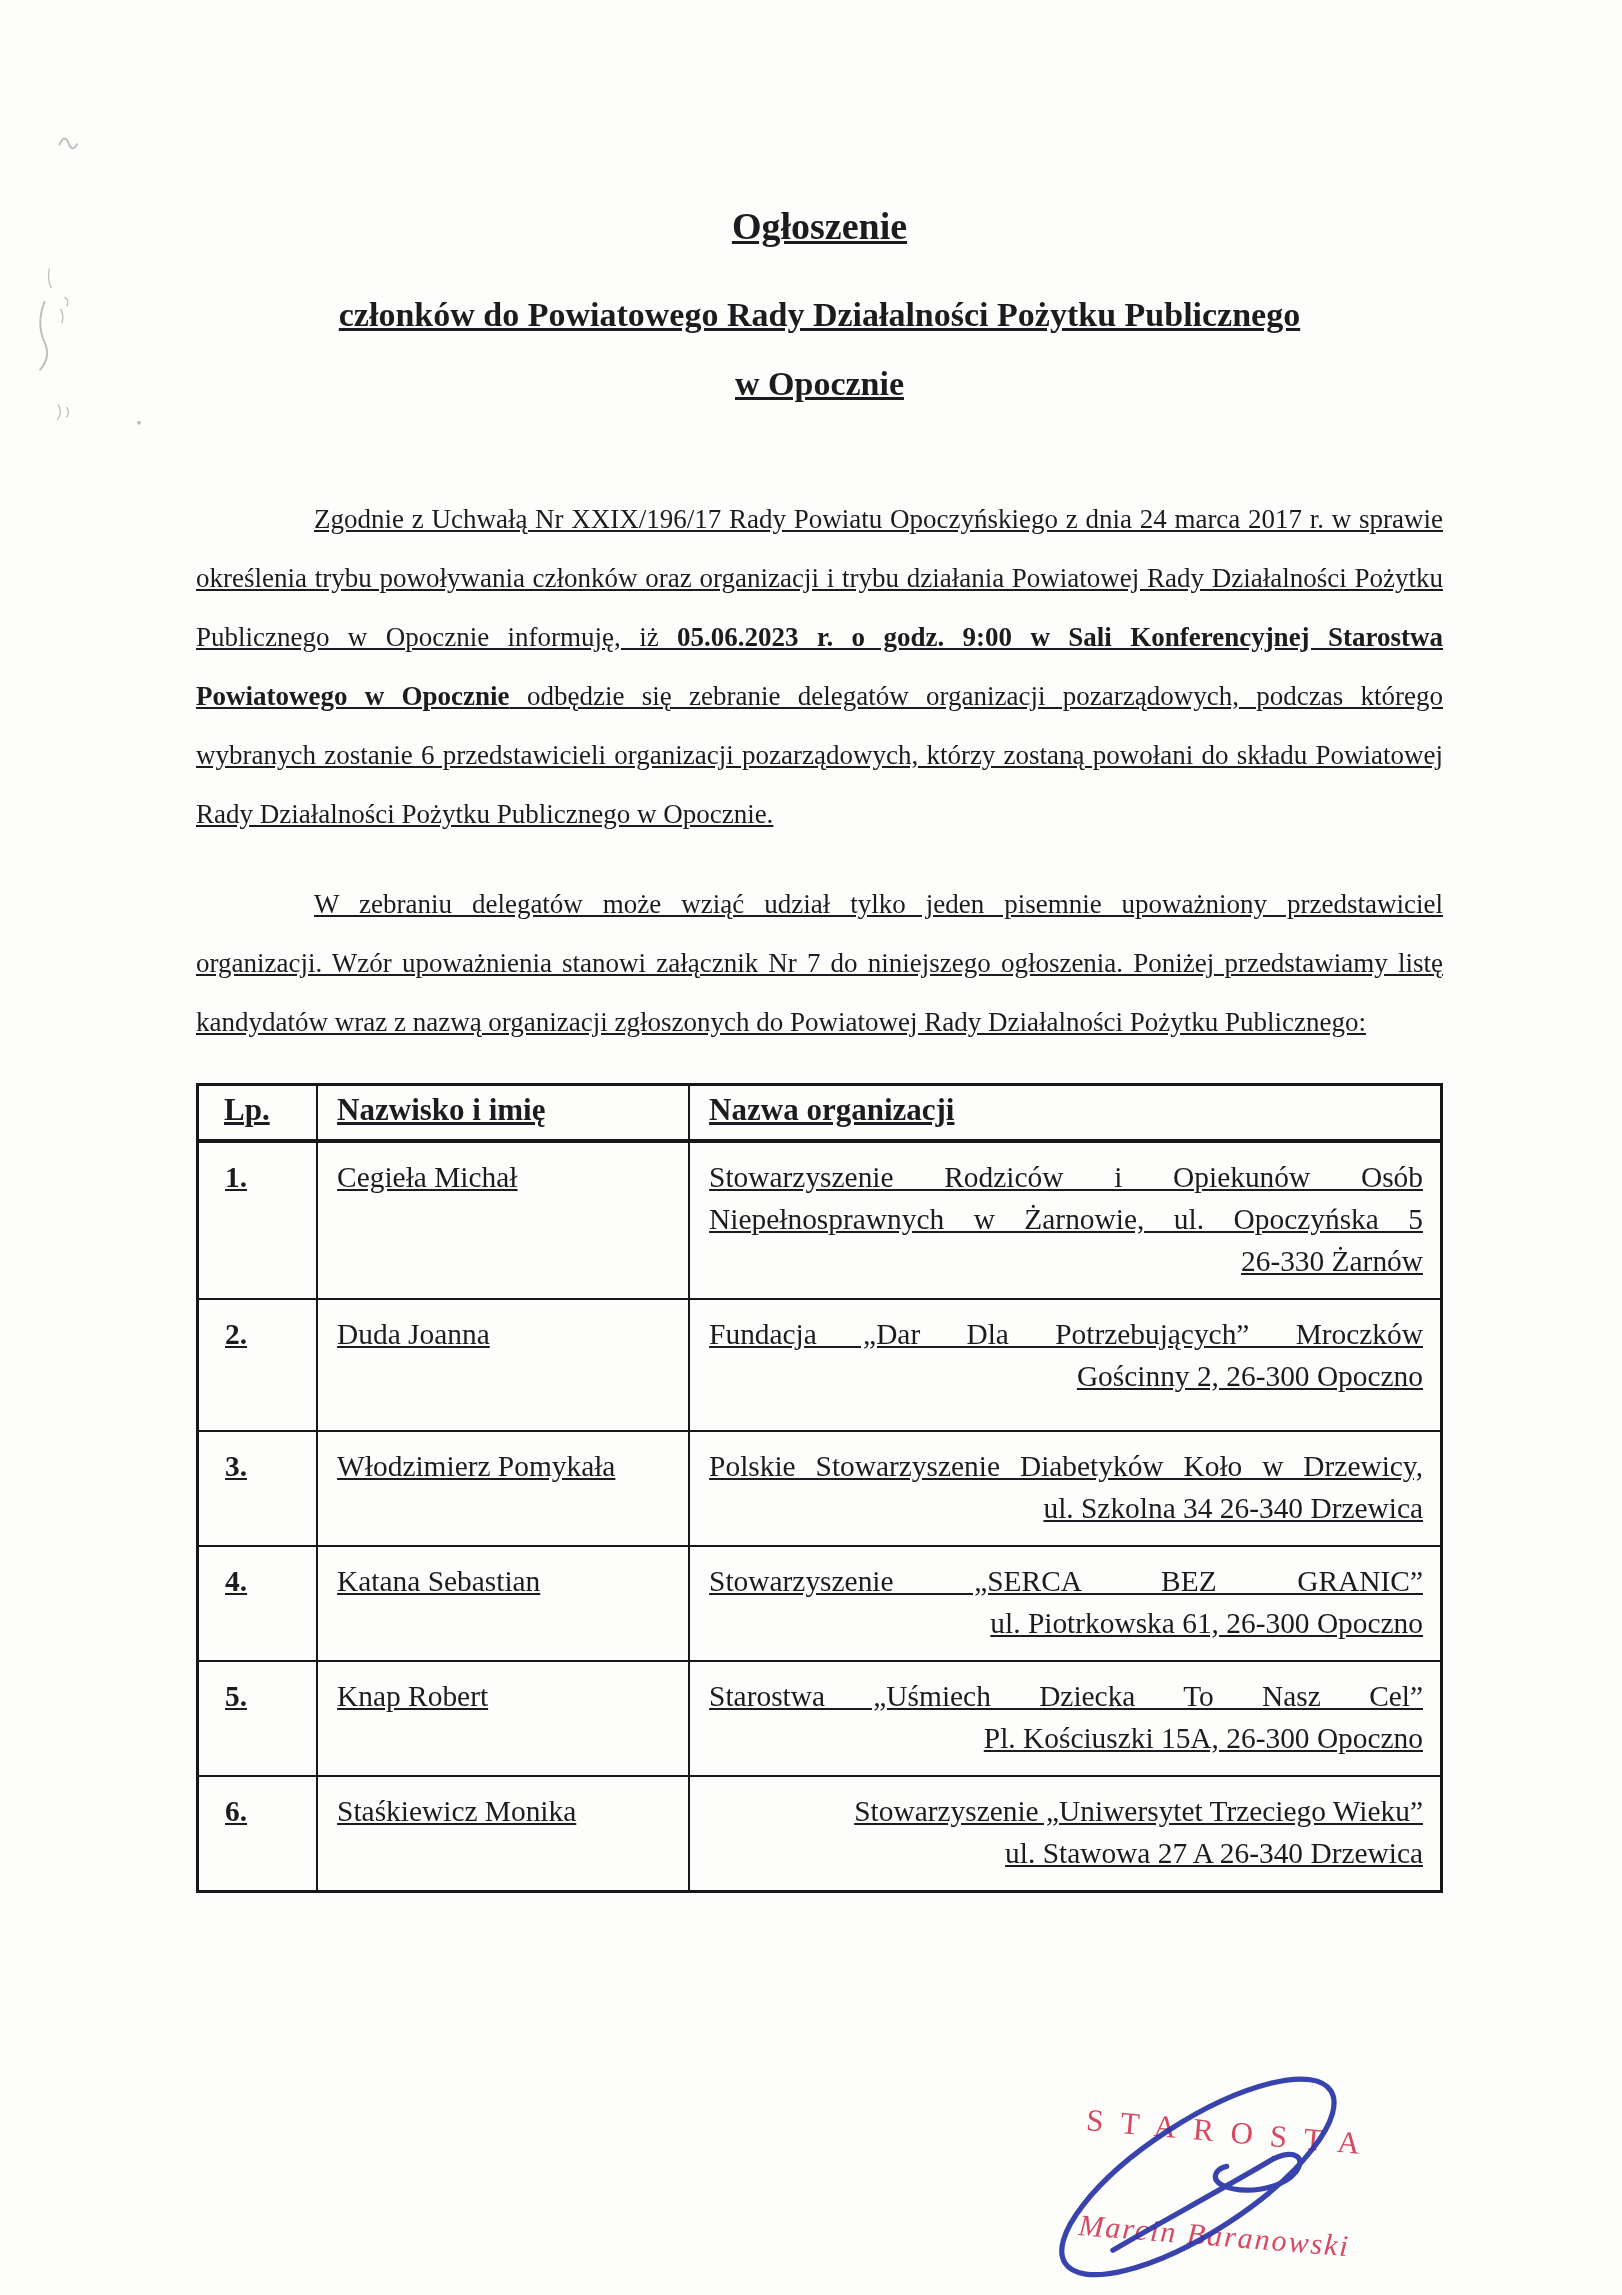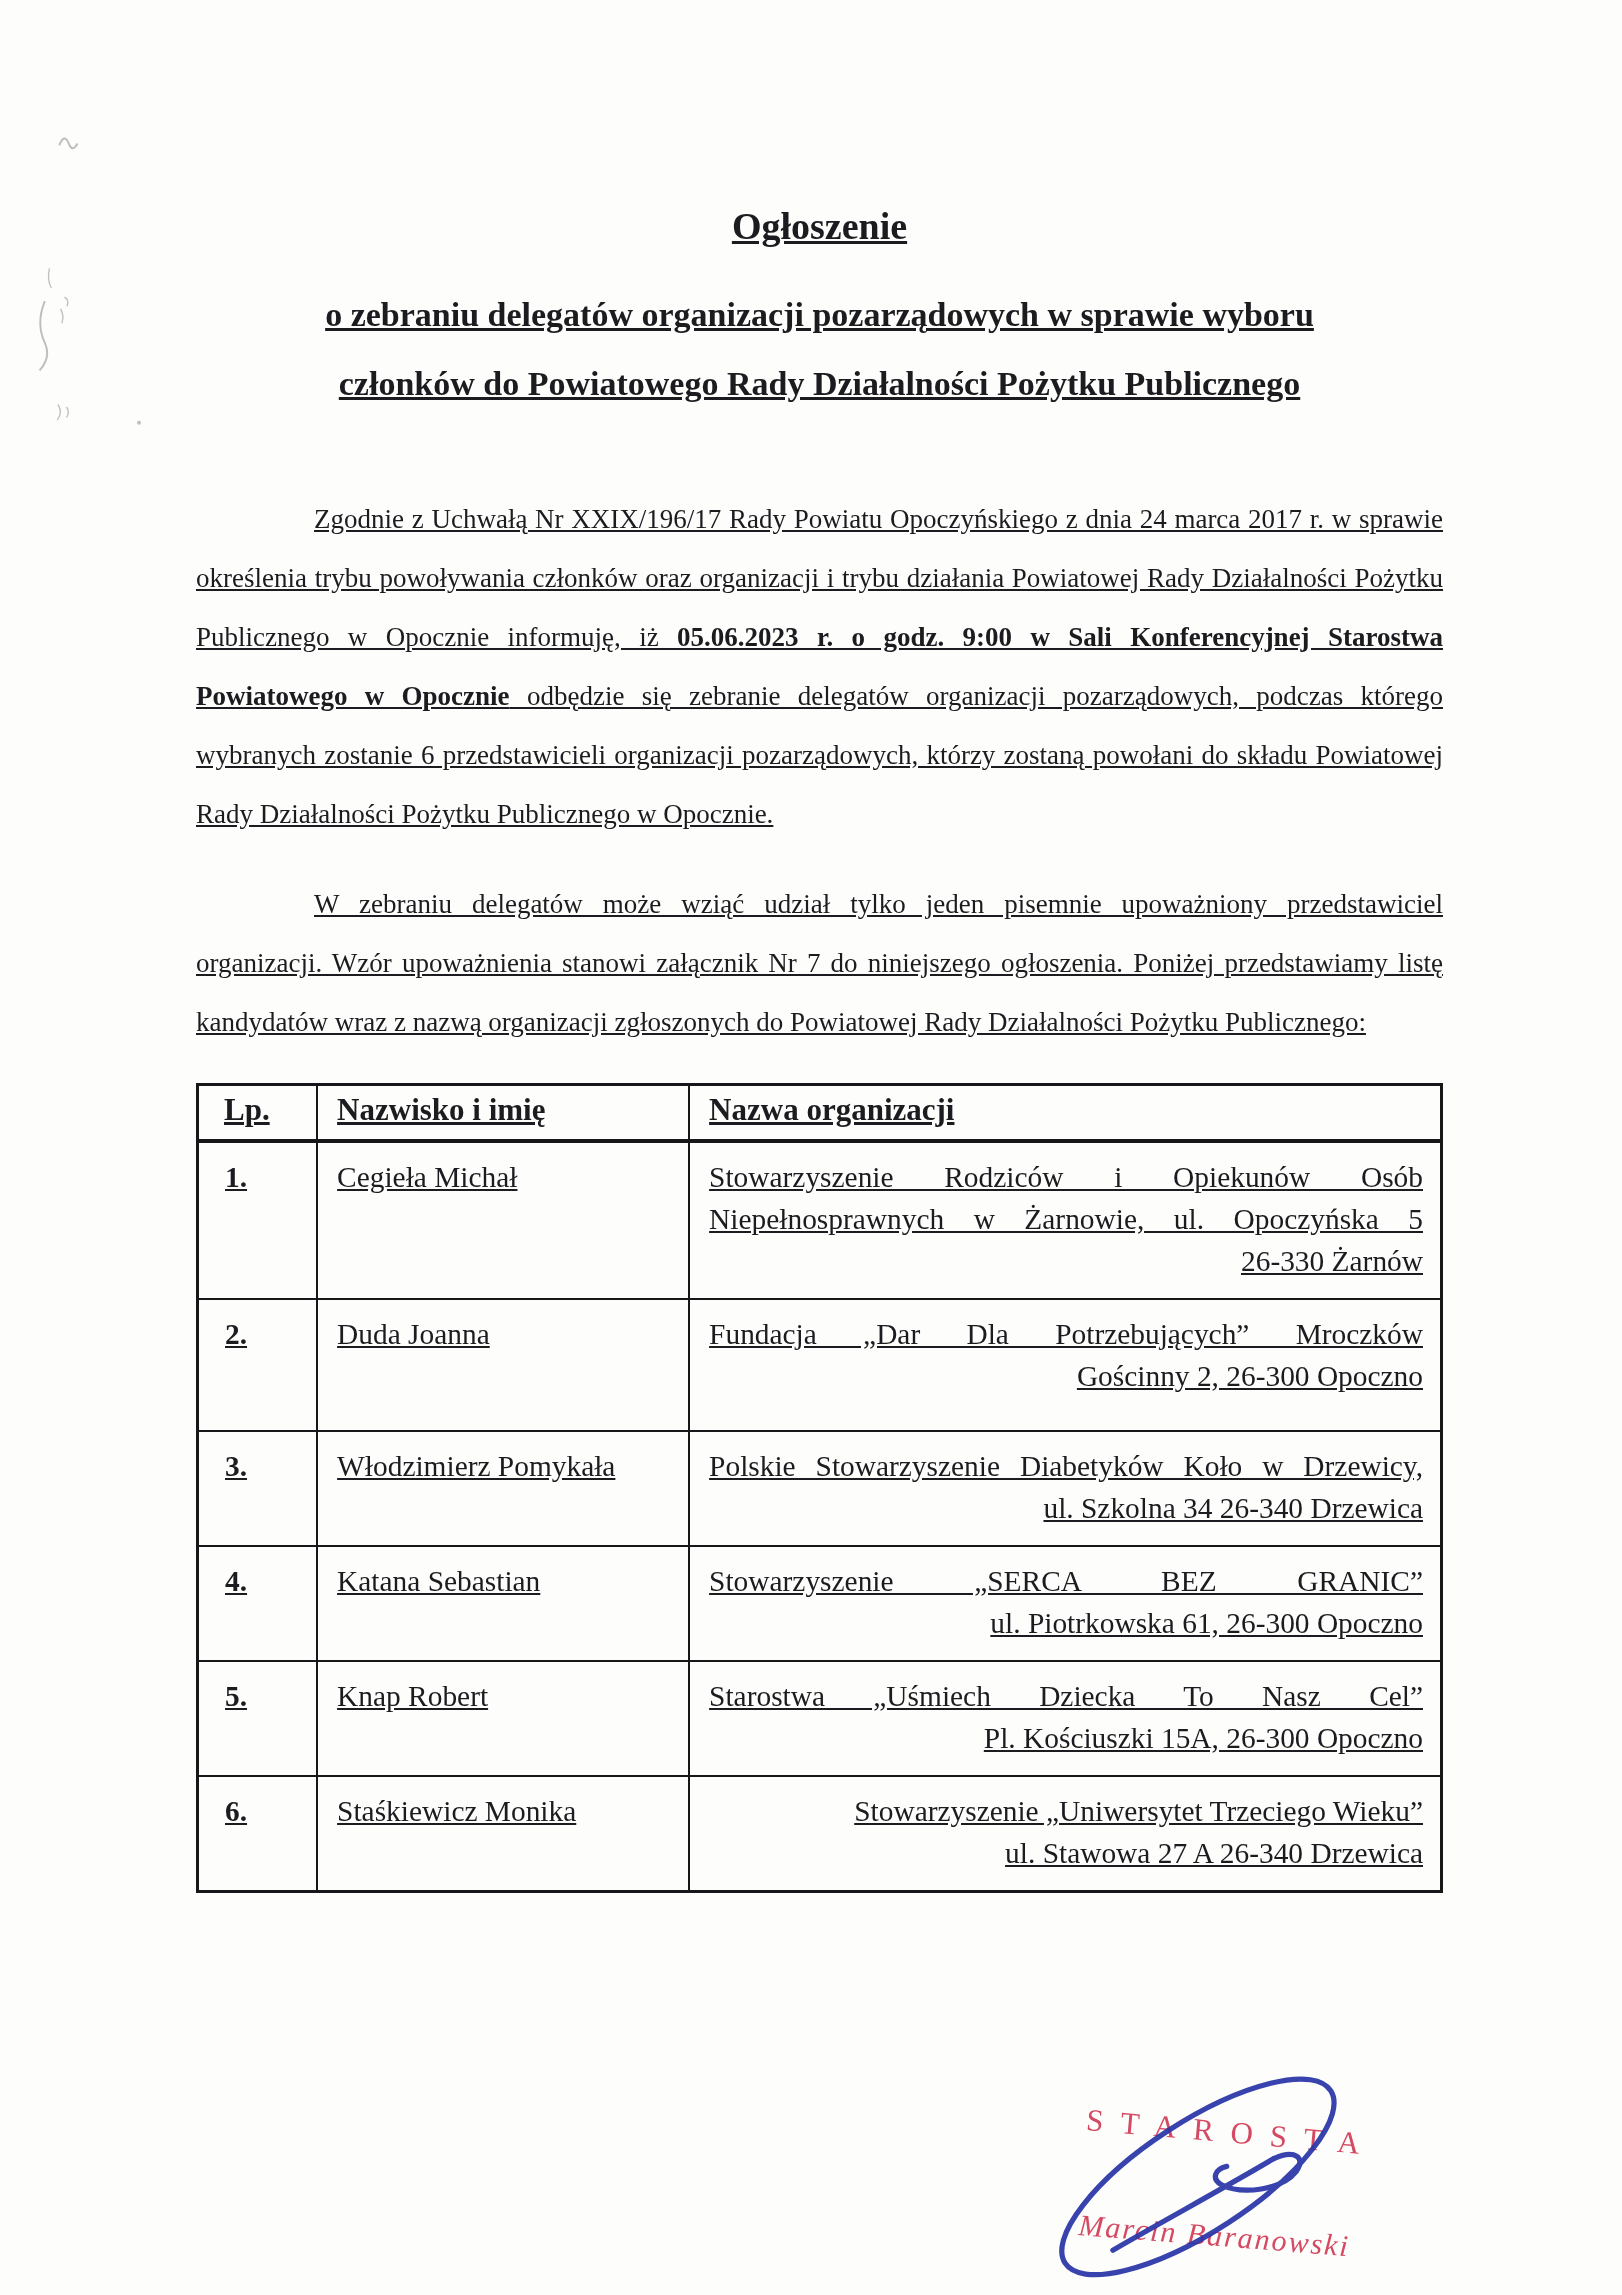--- a/index.html
+++ b/index.html
@@ -86,22 +86,22 @@
     <path d="M 38 280 q -14 34 0 64 q 10 22 -8 42"></path>
     <path d="M 62 292 q 6 10 2 22 m 4 -40 q 8 4 4 14" stroke-width="2"></path>
     <path d="M 58 438 q 8 12 -1 24 m 14 -20 q 6 8 0 16" stroke-width="2"></path>
     <circle cx="182" cy="466" r="3" fill="#a9a9ab" stroke="none"></circle>
   </svg>
 
   <div class="content">
     <h1 class="doc-title">Ogłoszenie</h1>
 
     <div class="doc-subtitle" id="subtitle">
-        <div>o zebraniu delegatów organizacji pozarządowych w sprawie wyboru</div>
         <div>członków do Powiatowego Rady Działalności Pożytku Publicznego</div>
+        <div>w Opocznie</div>
       </div>
 
     <div id="paragraphs">
         <p class="body-par"><span>Zgodnie z Uchwałą Nr XXIX/196/17 Rady Powiatu Opoczyńskiego z dnia 24 marca 2017 r. w sprawie określenia trybu powoływania członków oraz organizacji i trybu działania Powiatowej Rady Działalności Pożytku Publicznego w Opocznie informuję, iż </span><span class="b">05.06.2023 r. o godz. 9:00 w Sali Konferencyjnej Starostwa Powiatowego w Opocznie</span><span> odbędzie się zebranie delegatów organizacji pozarządowych, podczas którego wybranych zostanie 6 przedstawicieli organizacji pozarządowych, którzy zostaną powołani do składu Powiatowej Rady Działalności Pożytku Publicznego w Opocznie.</span></p>
         <p class="body-par"><span>W zebraniu delegatów może wziąć udział tylko jeden pisemnie upoważniony przedstawiciel organizacji. Wzór upoważnienia stanowi załącznik Nr 7 do niniejszego ogłoszenia. Poniżej przedstawiamy listę kandydatów wraz z nazwą organizacji zgłoszonych do Powiatowej Rady Działalności Pożytku Publicznego:</span></p>
       </div>
 
     <table class="candidates">
       <colgroup>
           <col class="c1">

